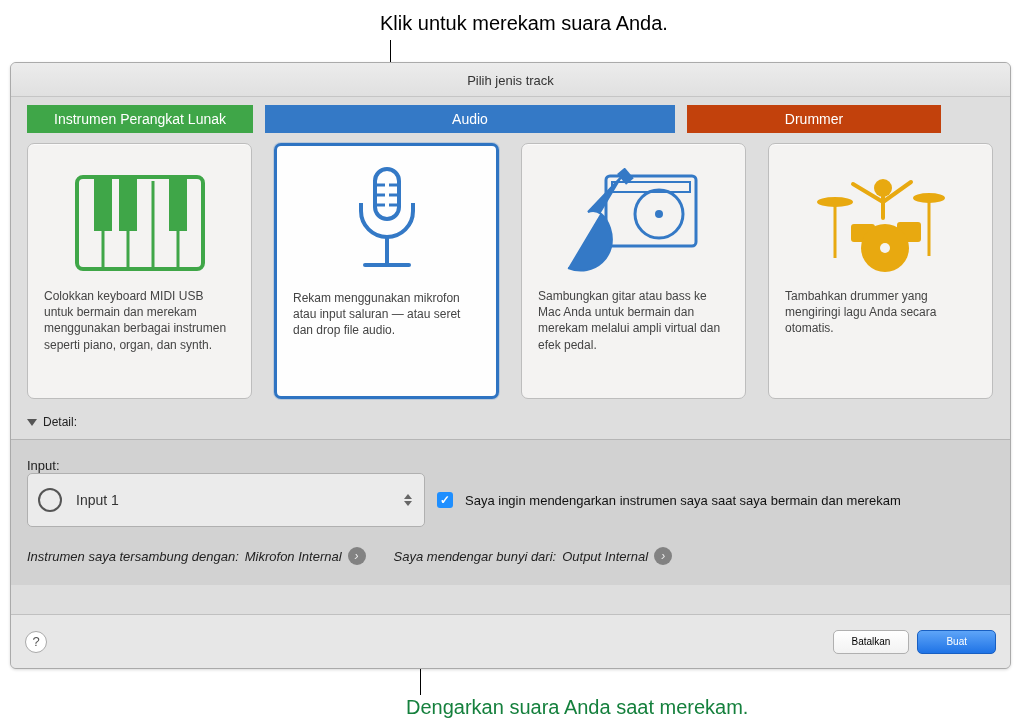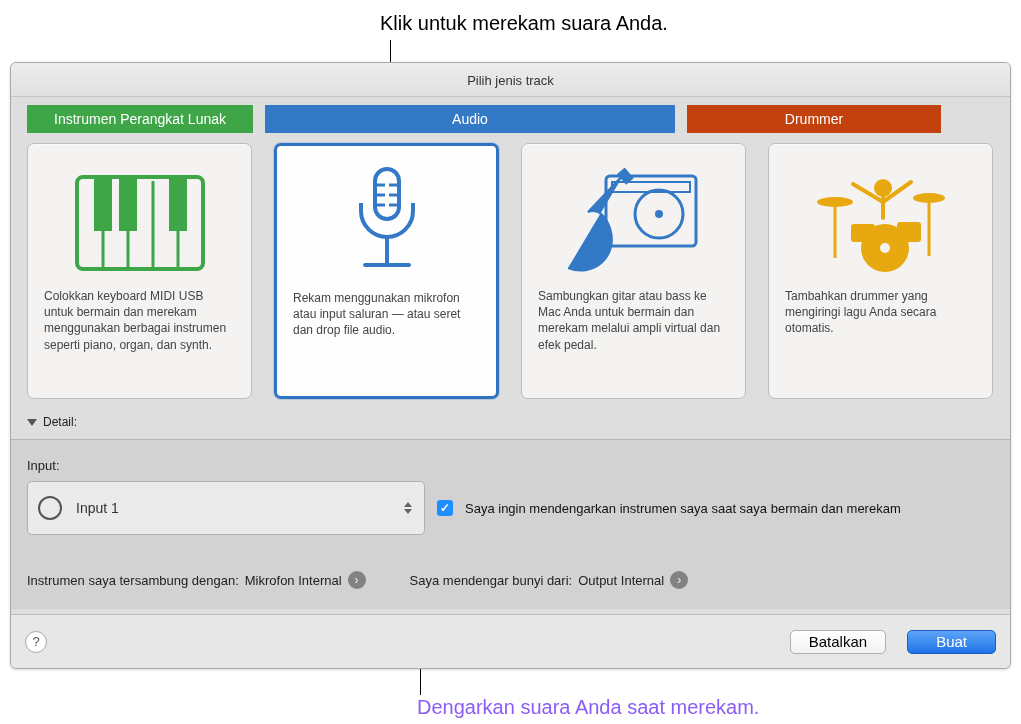--- a/index.html
+++ b/index.html
@@ -24,23 +24,23 @@
     position: absolute;
     top: 40px;
     left: 390px;
     width: 1px;
     height: 170px;
     background: #000;
   }
   .callout-bottom {
     position: absolute;
     top: 696px;
-    left: 417px;
+    left: 406px;
     font-size: 20px;
-    color: #8b5cf6;
+    color: #15803d;
   }
   .callout-bottom-line {
     position: absolute;
     top: 530px;
     left: 420px;
     width: 1px;
     height: 165px;
     background: #000;
   }
   .window {
@@ -129,21 +129,21 @@
     border-right: 5px solid transparent;
     border-top: 7px solid #555;
     margin-right: 6px;
   }
   .detail-panel {
     background: #d2d2d2;
     border-top: 1px solid #b5b5b5;
     padding: 18px 16px 20px 16px;
     position: relative;
   }
-  .detail-label { color: #222; margin-bottom: 8px; }
+  .detail-label { color: #222; }
   .input-row {
     display: flex;
     align-items: center;
     gap: 12px;
   }
   .input-select {
     width: 398px;
     height: 54px;
     background: #ebebeb;
     border: 1px solid #b0b0b0;
@@ -183,24 +183,25 @@
     display: flex;
     align-items: center;
     justify-content: center;
     color: #fff;
     font-size: 12px;
     font-weight: bold;
     flex-shrink: 0;
   }
   .checkbox-label { font-size: 13px; color: #111; }
   .connection-row {
-    margin-top: 36px;
-    display: flex;
-    gap: 44px;
-    align-items: center;
+    margin-top: 20px;
+    display: flex;
+    gap: 28px;
+    align-items: center;
+    font-style: italic;
   }
   .conn-item { display: flex; align-items: center; gap: 6px; font-size: 13px; color: #222; }
   .go-circle {
     width: 18px; height: 18px;
     background: #828282;
     border-radius: 50%;
     display: flex;
     align-items: center;
     justify-content: center;
     font-size: 12px;
@@ -225,26 +226,26 @@
     align-items: center;
     justify-content: center;
     font-size: 13px;
     color: #555;
   }
   .footer-spacer { flex: 1; }
   .btn {
     height: 24px;
     border-radius: 5px;
     padding: 0 18px;
-    font-size: 15px;
+    font-size: 10px;
     display: flex;
     align-items: center;
     border: 1px solid #b0b0b0;
     background: linear-gradient(to bottom, #ffffff, #f2f2f2);
-    margin-left: 21px;
+    margin-left: 8px;
   }
   .btn-primary {
     background: linear-gradient(to bottom, #5ea5f8, #1f73e6);
     color: #fff;
     border: 1px solid #185fc2;
     padding: 4px 28px;
   }
 </style>
 </head>
 <body>

